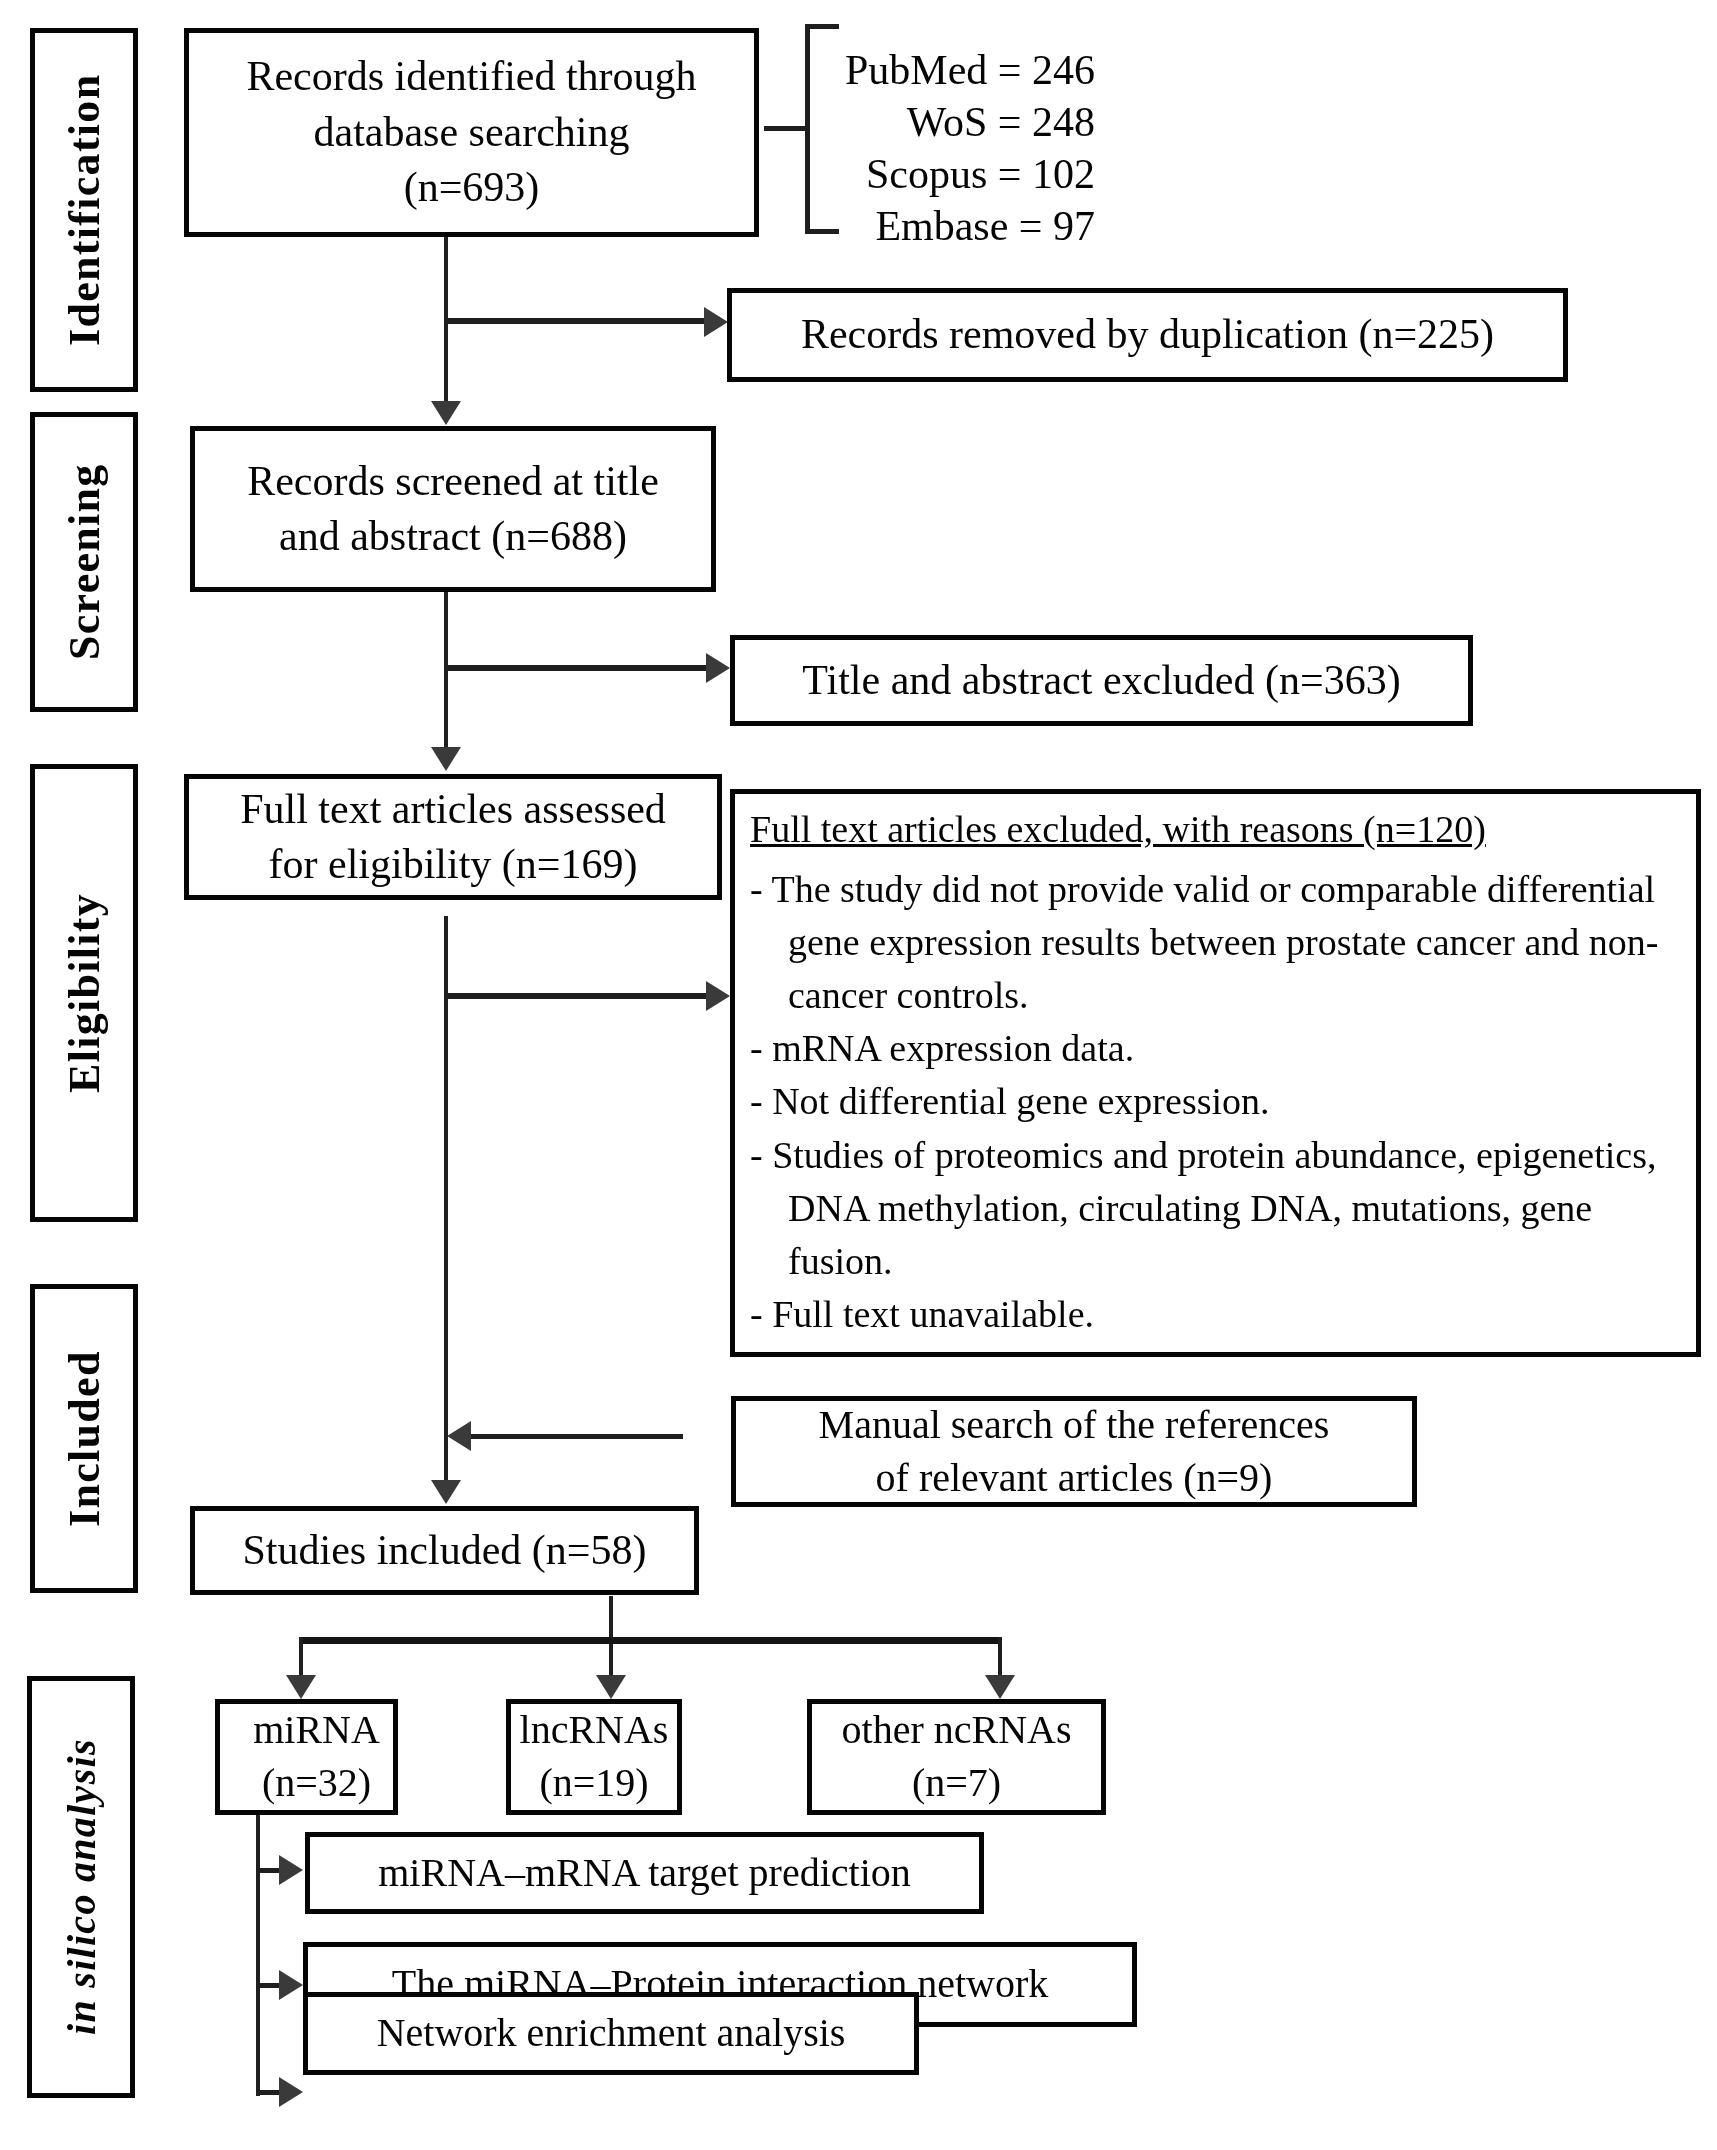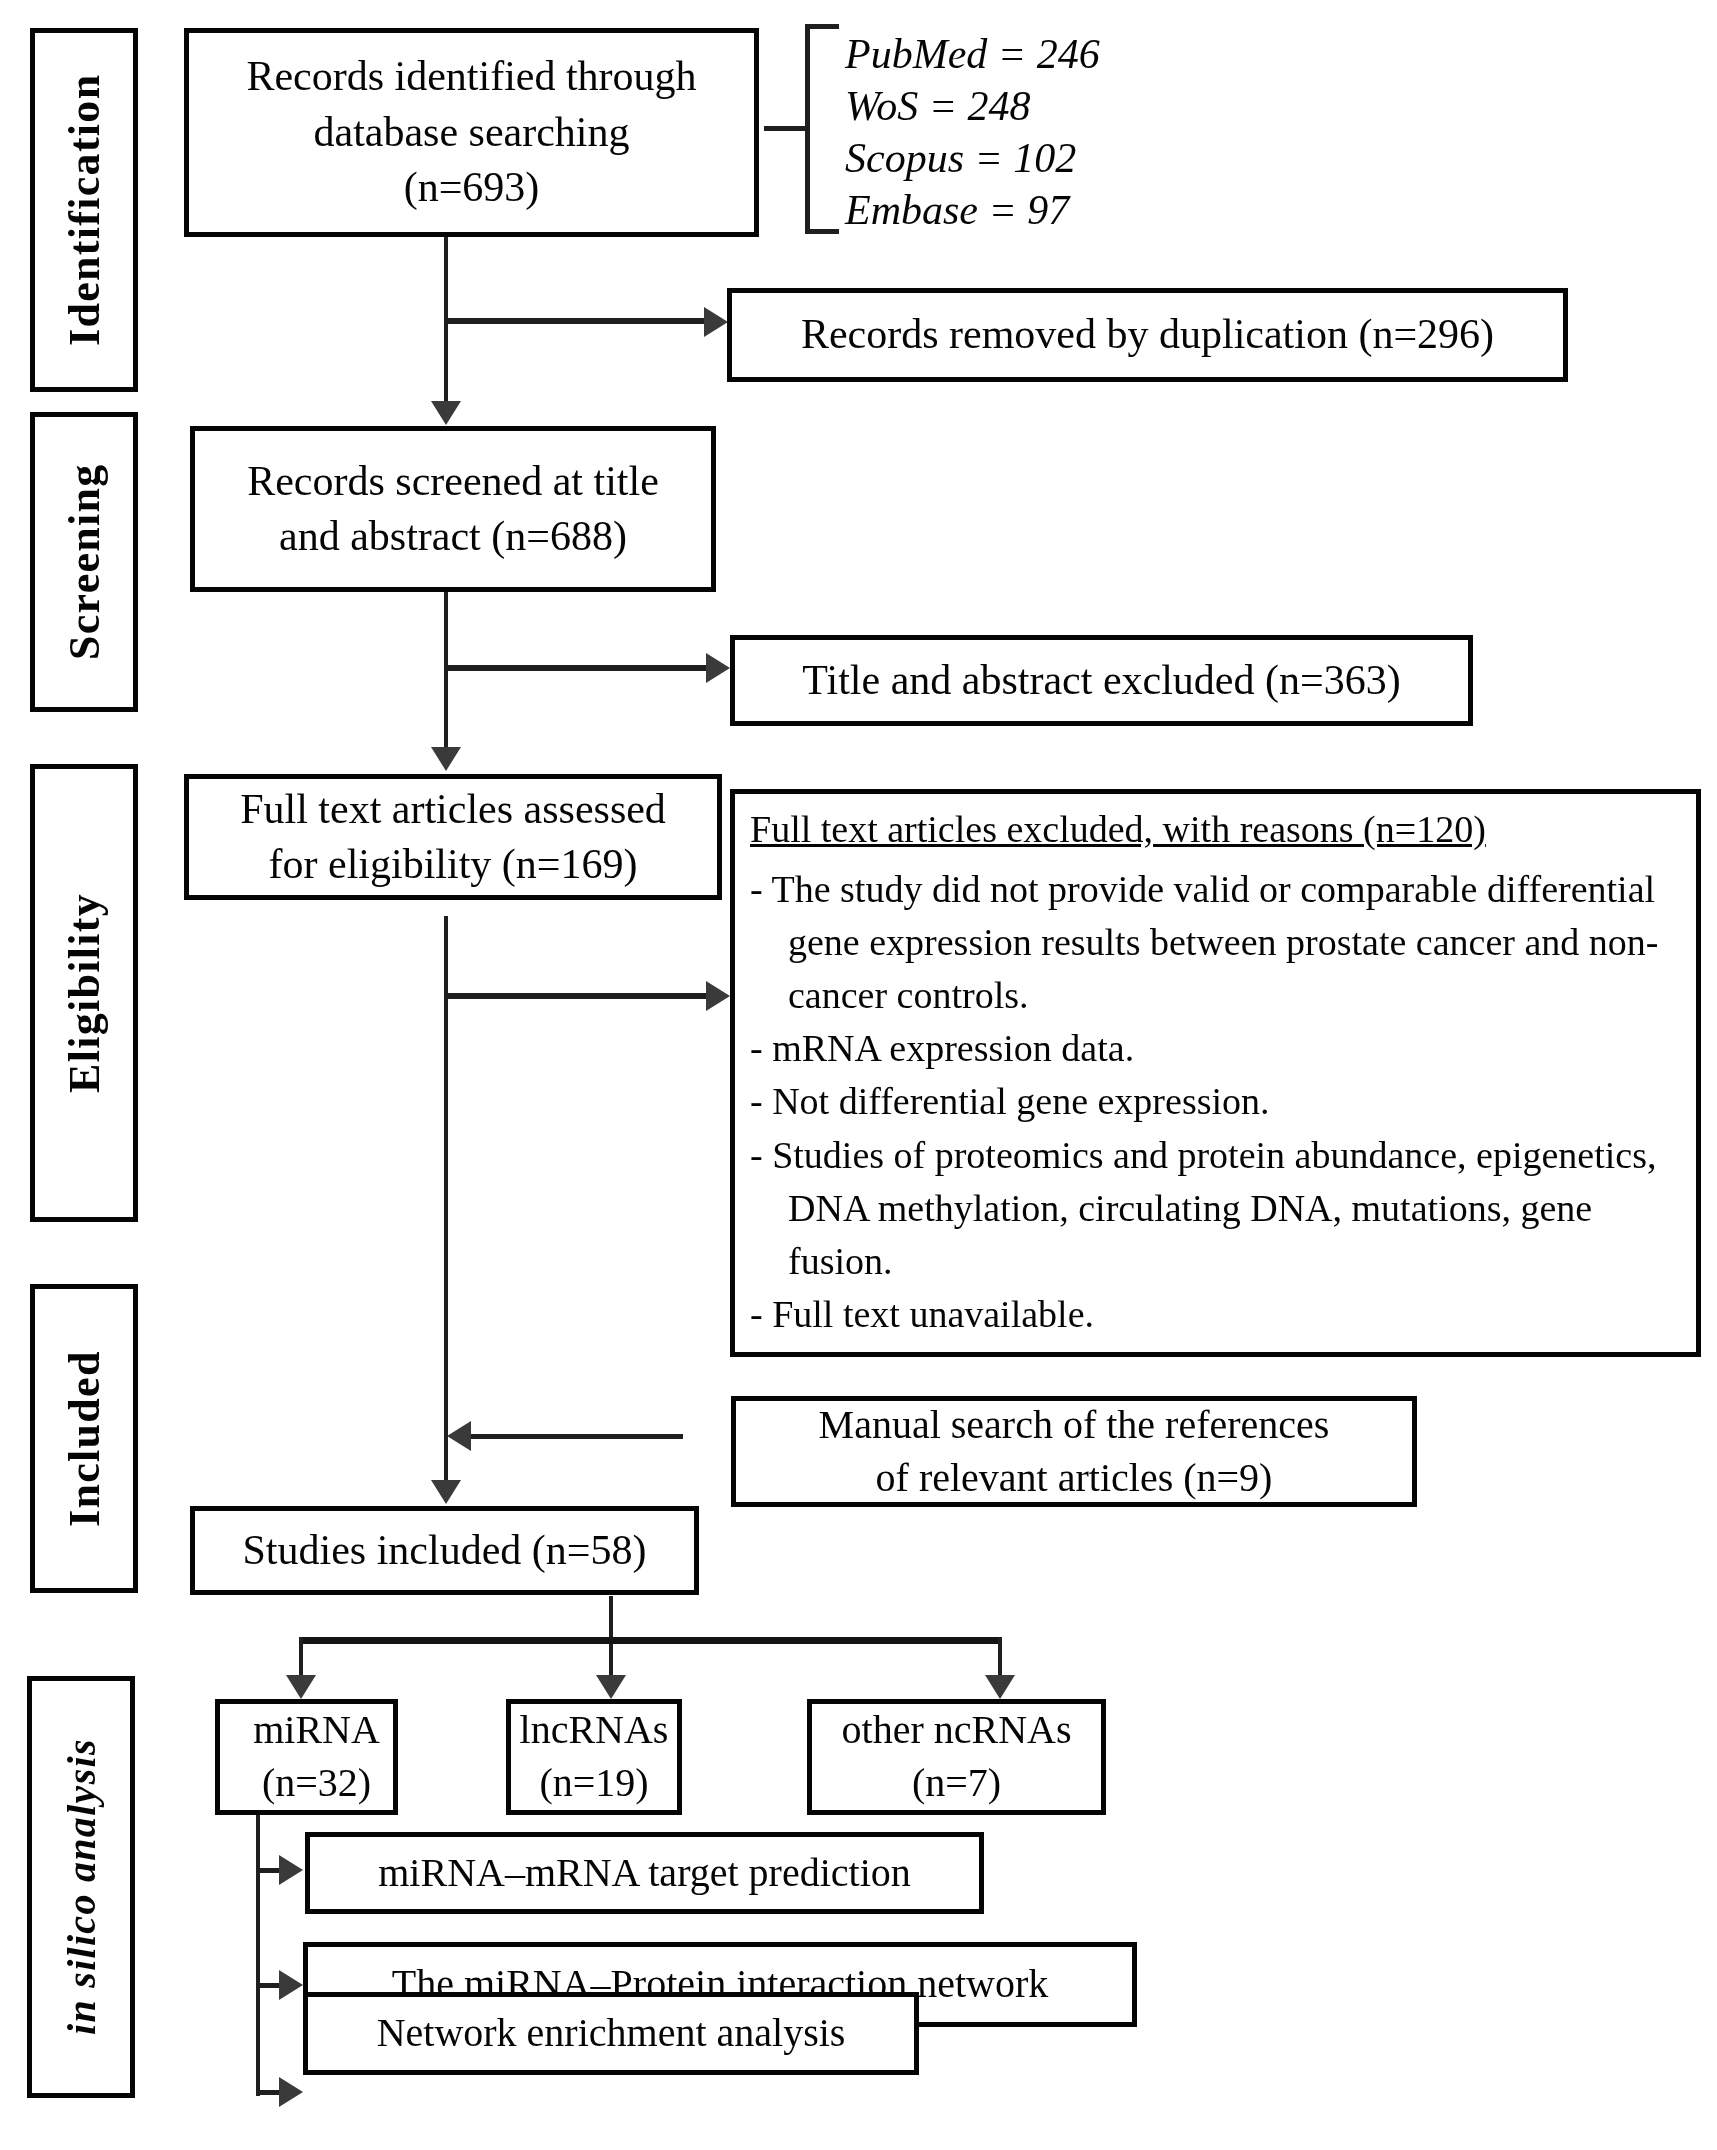--- a/index.html
+++ b/index.html
@@ -25,22 +25,22 @@
   .tri-down  { position: absolute; width: 0; height: 0;
                border-left: 15.5px solid transparent; border-right: 15.5px solid transparent;
                border-top: 24px solid #3a3a3a; }
   .tri-right { position: absolute; width: 0; height: 0;
                border-top: 15px solid transparent; border-bottom: 15px solid transparent;
                border-left: 24px solid #3a3a3a; }
   .tri-left  { position: absolute; width: 0; height: 0;
                border-top: 15px solid transparent; border-bottom: 15px solid transparent;
                border-right: 24px solid #3a3a3a; }
 
-  .db-list { position: absolute; left: 845px; top: 28px; font-size: 42px; line-height: 52px;
-             text-align: left; color: #050505; font-style: italic; }
+  .db-list { position: absolute; left: 845px; top: 44px; font-size: 42px; line-height: 52px;
+             text-align: right; color: #050505; }
 
   .reasons { position: absolute; left: 730px; top: 789px; width: 971px; height: 568px;
              box-sizing: border-box; border: 5.4px solid #050505; background: #ffffff;
              padding: 9.4px 17.5px 6.7px 15px; font-size: 38px; line-height: 1.4; text-align: left; }
   .reasons .hdr { margin-bottom: 6px; text-decoration: underline; }
   .reasons .item { padding-left: 38px; text-indent: -38px; }
 </style>
 </head>
 <body>
 
@@ -65,21 +65,21 @@
     <div>PubMed = 246</div>
     <div>WoS = 248</div>
     <div>Scopus = 102</div>
     <div>Embase = 97</div>
   </div>
 
   <div class="vline" style="left:444px; top:237px; height:168px;"></div>
   <div class="tri-down" style="left:431px; top:401px;"></div>
   <div class="hline" style="left:444px; top:318px; width:264px;"></div>
   <div class="tri-right" style="left:704px; top:307px;"></div>
-  <div class="box" style="left:727px; top:288px; width:841px; height:94px;">Records removed by duplication (n=296)</div>
+  <div class="box" style="left:727px; top:288px; width:841px; height:94px;">Records removed by duplication (n=225)</div>
 
   <div class="box" style="left:190px; top:426px; width:526px; height:166px;">Records screened at title
 and abstract (n=688)</div>
   <div class="vline" style="left:444px; top:592px; height:156px;"></div>
   <div class="tri-down" style="left:431px; top:747px;"></div>
   <div class="hline" style="left:444px; top:665px; width:266px;"></div>
   <div class="tri-right" style="left:706px; top:653px;"></div>
   <div class="box" style="left:730px; top:635px; width:743px; height:91px;">Title and abstract excluded (n=363)</div>
 
   <div class="box" style="left:184px; top:774px; width:538px; height:126px;">Full text articles assessed

